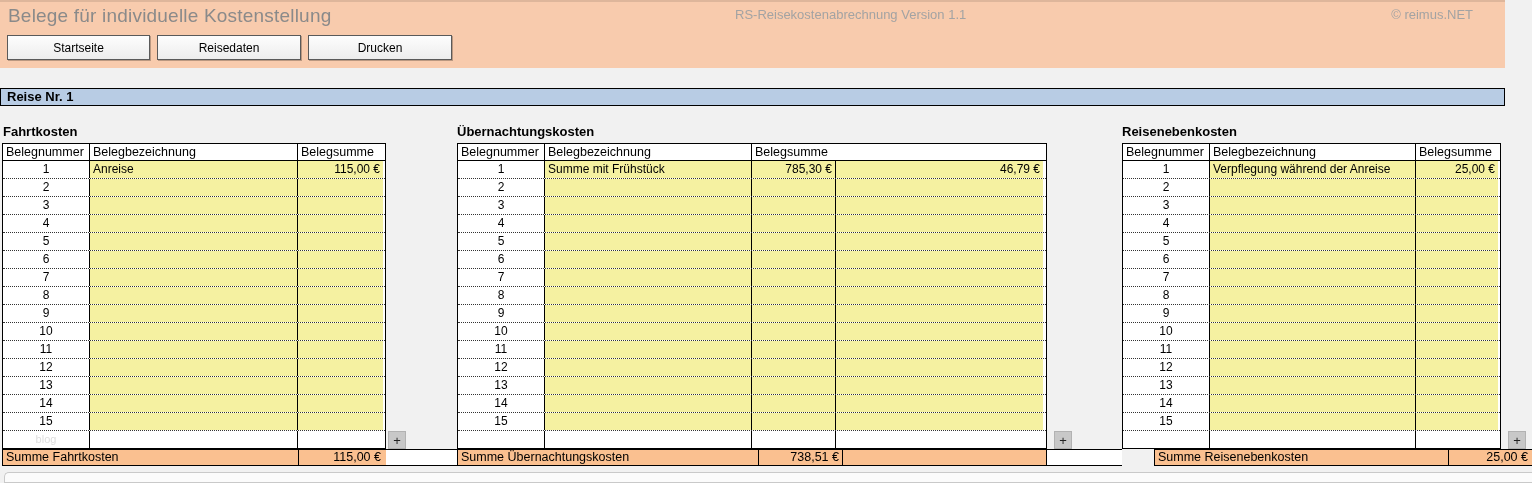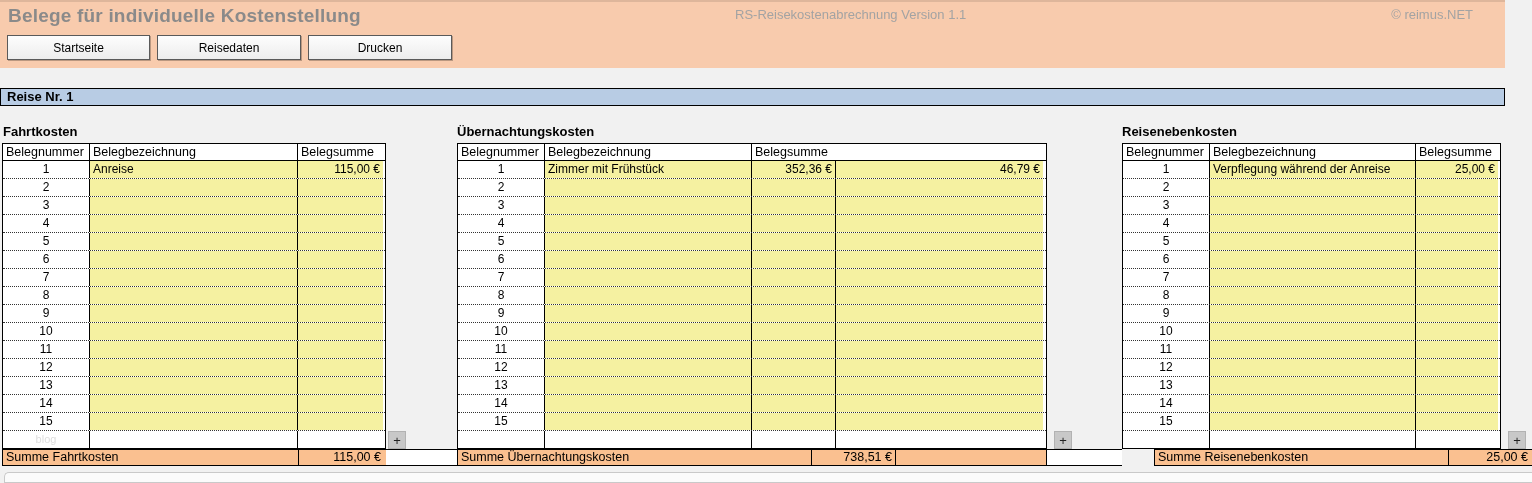--- a/index.html
+++ b/index.html
@@ -12,21 +12,21 @@
     color:#000;
   }
   
   .app-header {
     position:absolute; left:0; top:0; width:1505px; height:68px;
     background:var(--peach,#F8CBAD);
     border-top:2px solid rgba(0,0,0,0.10);
   }
   .page-title {
     position:absolute; left:8px; top:3px;
-    font-size:19px; font-weight:bold; color:#8a8a8a; letter-spacing:0.2px;
+    font-size:19px; font-weight:normal; color:#8a8a8a; letter-spacing:0.2px;
   }
   .app-version {
     position:absolute; left:735px; top:5px;
     font-size:13px; color:#a3a3a3;
   }
   .copyright {
     position:absolute; right:32px; top:5px;
     font-size:13px; color:#a3a3a3;
   }
   .nav-button {
@@ -220,22 +220,22 @@
     </div>
   </div>
 <div class="grid g-1">
     <div class="row header-row">
       <div class="cell header-cell" style="width: 87px;">Belegnummer</div>
       <div class="cell header-cell" style="width: 207px;">Belegbezeichnung</div>
       <div class="cell header-cell" style="width: 84px;">Belegsumme</div>
     </div>
     <div class="row">
       <div class="cell nr-cell" style="width: 87px;">1</div>
-      <div class="cell input-cell desc" style="width: 207px;">Zimmer mit Frühstück</div>
-      <div class="cell input-cell money" style="width: 84px;">352,36 €</div>
+      <div class="cell input-cell desc" style="width: 207px;">Summe mit Frühstück</div>
+      <div class="cell input-cell money" style="width: 84px;">785,30 €</div>
       <div class="cell input-cell money" style="width: 207px;">46,79 €</div>
     </div>
     <div class="row">
       <div class="cell nr-cell" style="width: 87px;">2</div>
       <div class="cell input-cell desc" style="width: 207px;"></div>
       <div class="cell input-cell money" style="width: 84px;"></div>
       <div class="cell input-cell money" style="width: 207px;"></div>
     </div>
     <div class="row">
       <div class="cell nr-cell" style="width: 87px;">3</div>
@@ -408,21 +408,21 @@
       <div class="cell input-cell" style="width: 206px;"></div>
       <div class="cell input-cell" style="width: 82px;"></div>
     </div>
   </div>
 
 <div class="sum-row sr-0">
   <div class="sum-cell sum-label" style="width:296px">Summe Fahrtkosten</div>
   <div class="sum-cell sum-value" style="width:85px">115,00 €</div>
 </div>
 <div class="sum-row sr-1">
-  <div class="sum-cell sum-label" style="width:354px">Summe Übernachtungskosten</div>
+  <div class="sum-cell sum-label" style="width:301px">Summe Übernachtungskosten</div>
   <div class="sum-cell sum-value" style="width:84px">738,51 €</div>
   <div class="sum-cell" style="width:207px"></div>
 </div>
 <div class="sum-row sr-2">
   <div class="sum-cell sum-label" style="width:294px">Summe Reisenebenkosten</div>
   <div class="sum-cell sum-value" style="width:82px">25,00 €</div>
 </div>
 
 <div class="gap-cell gap-0"></div>
 <div class="gap-cell gap-1"></div>

